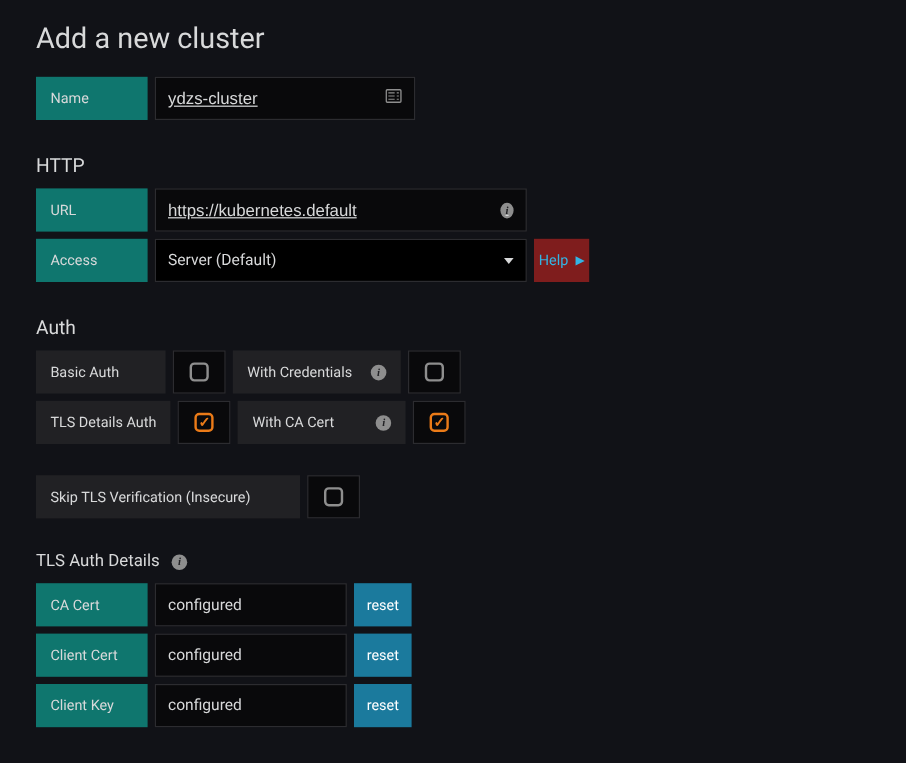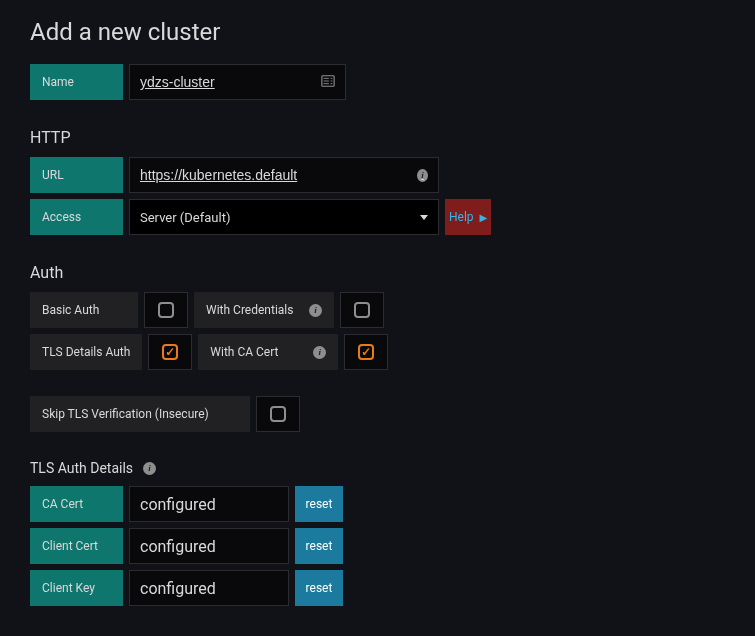--- a/index.html
+++ b/index.html
@@ -149,21 +149,21 @@
       color: #d8d9da;
       margin-bottom: 10px;
       display: flex;
       align-items: center;
     }
     .value-cell {
       background: #09090b;
       border: 1px solid #2c2c30;
       padding: 8px 10px;
       color: #d8d9da;
-      font-size: 16px;
+      font-size: 13px;
       display: flex;
       align-items: center;
       min-width: 160px;
       height: 36px;
     }
     .reset-btn {
       background: #1f6f8b;
       background: #0d7393;
       color: #fff;
       padding: 0 0;

